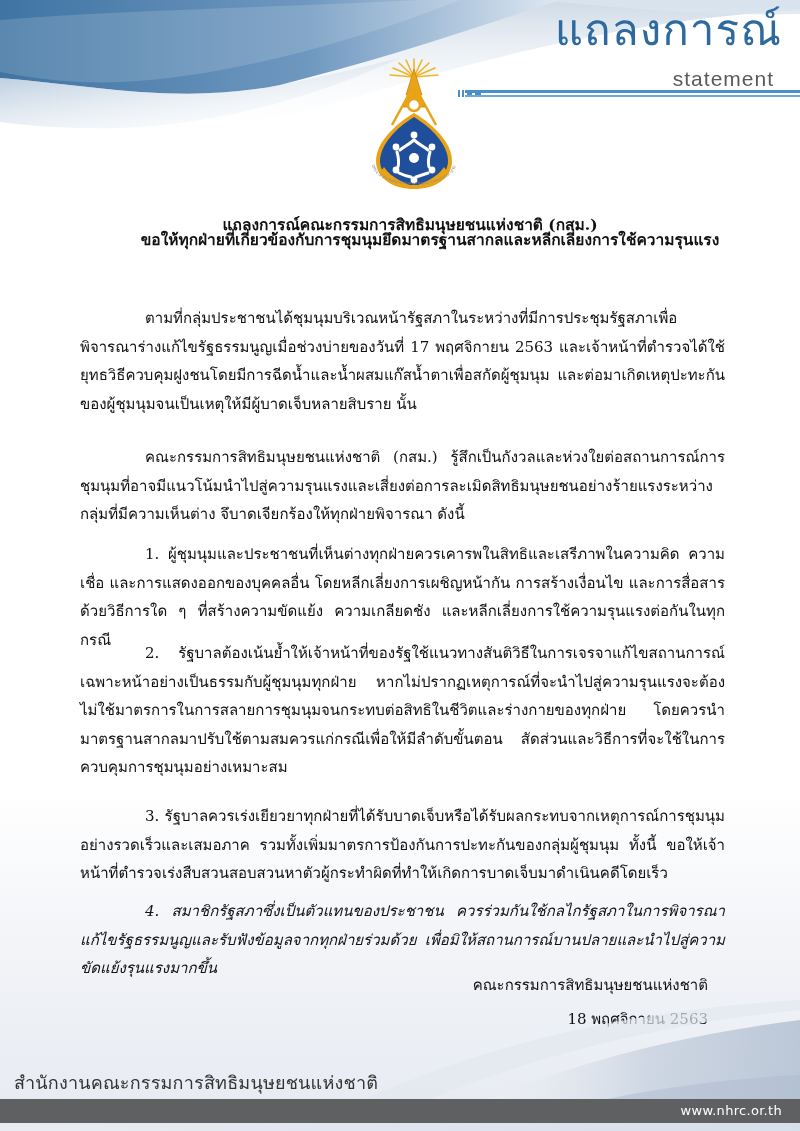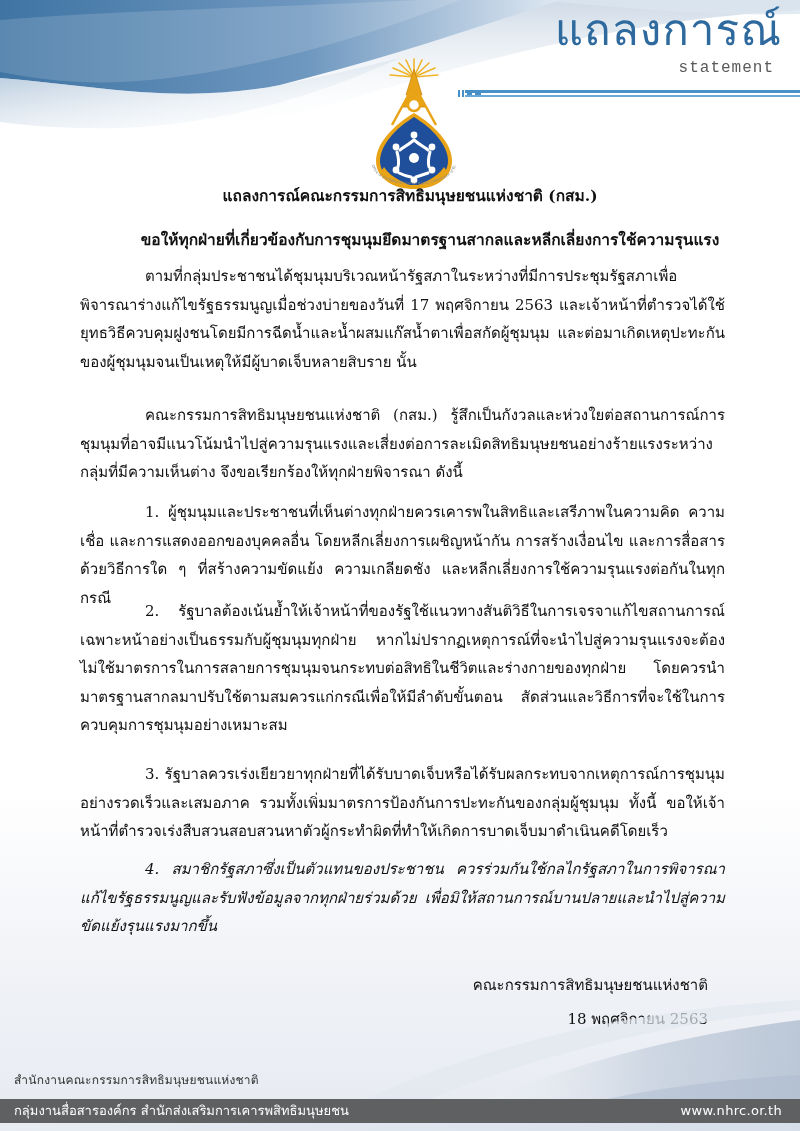--- a/index.html
+++ b/index.html
@@ -11,54 +11,54 @@
 
   
   .wave { position: absolute; left: 0; top: 0; width: 800px; height: 200px; pointer-events: none; }
 
   
   .wave-bottom { position: absolute; left: 0; top: 990px; width: 800px; height: 141px; pointer-events: none; }
 
   
   .hdr-title { position: absolute; right: 18px; top: 8px; font-family: "DejaVu Sans", sans-serif;
     font-size: 44px; font-weight: 300; color: #2e6a9e; letter-spacing: 1px; line-height: 1; }
-  .hdr-sub { position: absolute; right: 26px; top: 60px; font-family: Liberation Mono, monospace;
-    font-size: 16px; color: #5a5a5a; letter-spacing: 1px; line-height: 1; }
+  .hdr-sub { position: absolute; right: 26px; top: 68px; font-family: Liberation Sans, sans-serif;
+    font-size: 21px; color: #5a5a5a; letter-spacing: 1px; line-height: 1; }
   .hdr-rule { position: absolute; left: 465px; right: 0; top: 90px; height: 8px; }
   .hdr-rule .l1 { position: absolute; left: 0; right: 0; top: 0; height: 3px; background: #4a90c8; }
   .hdr-rule .l2 { position: absolute; left: 0; right: 0; top: 5px; height: 2px; background: #6aa8d8; }
   .hdr-dash { position: absolute; left: 458px; top: 90px; width: 30px; height: 8px; }
   .hdr-dash span { position: absolute; top: 0; height: 7px; background: #4a90c8; }
 
   
   .logo { position: absolute; left: 362px; top: 55px; width: 104px; height: 140px; }
 
   
   .doc-heading { position: absolute; left: 0; width: 800px; text-align: center; font-weight: bold;
     font-size: 15.5px; line-height: 1; }
-  .h1 { top: 188px; padding-left: 20px; }
+  .h1 { top: 217px; padding-left: 20px; }
   .h2 { top: 232px; margin-left: 30px; }
 
   
   .para { position: absolute; left: 80px; width: 645px; font-size: 15px; line-height: 28.5px;
-    text-align: justify; text-indent: 65px; }
+    text-align: justify; text-indent: 65px; margin-top: 42px; }
   .p1 { top: 262px; }
   .p2 { top: 401px; }
   .p3 { top: 498px; }
   .p4 { top: 597px; }
   .p5 { top: 760px; }
   .p6 { top: 855px; font-style: italic; }
 
   .sig { position: absolute; right: 95px; font-size: 15px; line-height: 1; text-align: left; }
   .sig1 { top: 978px; right: 92px; }
   .sig2 { top: 1012px; right: 92px; margin-left: 8px; }
 
   
   .ft-org { position: absolute; left: 14px; top: 1074px; font-family: "DejaVu Sans", sans-serif;
-    font-size: 12px; color: #333; font-weight: 300; letter-spacing: 0.2px; line-height: 1; }
+    font-size: 18px; color: #333; font-weight: 300; letter-spacing: 0.2px; line-height: 1; }
   .ft-bar { position: absolute; left: 0; top: 1099px; width: 800px; height: 24px; background: #5f6062;
     color: #ffffff; font-family: "DejaVu Sans", sans-serif; font-size: 13px; line-height: 24px; }
   .ft-bar .unit { position: absolute; left: 14px; top: 0; }
   .ft-bar .tel { position: absolute; left: 530px; top: 0; letter-spacing: 0.3px; }
   .ft-bar .web { position: absolute; right: 18px; top: 0; letter-spacing: 0.3px; margin-left: 39px; }
   .ft-strip { position: absolute; left: 0; top: 1123px; width: 800px; height: 8px;
     background: linear-gradient(90deg, #e9edf3, #d7dfea); }
 </style>
 </head>
 <body>
@@ -147,21 +147,21 @@
     <path id="capArc" d="M10,110 C14,136 90,136 94,110" fill="none"></path>
     <text font-family="DejaVu Sans, sans-serif" font-size="3.6" fill="#8a8a8a">
       <textPath href="#capArc">Office of the National Human Rights Commission of Thailand</textPath>
     </text>
   </svg>
 
   <div class="doc-heading h1">แถลงการณ์คณะกรรมการสิทธิมนุษยชนแห่งชาติ (กสม.)</div>
   <div class="doc-heading h2">ขอให้ทุกฝ่ายที่เกี่ยวข้องกับการชุมนุมยึดมาตรฐานสากลและหลีกเลี่ยงการใช้ความรุนแรง</div>
 
   <p class="para p1">ตามที่กลุ่มประชาชนได้ชุมนุมบริเวณหน้ารัฐสภาในระหว่างที่มีการประชุมรัฐสภาเพื่อพิจารณาร่างแก้ไขรัฐธรรมนูญเมื่อช่วงบ่ายของวันที่ 17 พฤศจิกายน 2563 และเจ้าหน้าที่ตำรวจได้ใช้ยุทธวิธีควบคุมฝูงชนโดยมีการฉีดน้ำและน้ำผสมแก๊สน้ำตาเพื่อสกัดผู้ชุมนุม และต่อมาเกิดเหตุปะทะกันของผู้ชุมนุมจนเป็นเหตุให้มีผู้บาดเจ็บหลายสิบราย นั้น</p>
-  <p class="para p2">คณะกรรมการสิทธิมนุษยชนแห่งชาติ (กสม.) รู้สึกเป็นกังวลและห่วงใยต่อสถานการณ์การชุมนุมที่อาจมีแนวโน้มนำไปสู่ความรุนแรงและเสี่ยงต่อการละเมิดสิทธิมนุษยชนอย่างร้ายแรงระหว่างกลุ่มที่มีความเห็นต่าง จึงขอเรียกร้องให้ทุกฝ่ายพิจารณา ดังนี้</p>
+  <p class="para p2">คณะกรรมการสิทธิมนุษยชนแห่งชาติ (กสม.) รู้สึกเป็นกังวลและห่วงใยต่อสถานการณ์การชุมนุมที่อาจมีแนวโน้มนำไปสู่ความรุนแรงและเสี่ยงต่อการละเมิดสิทธิมนุษยชนอย่างร้ายแรงระหว่างกลุ่มที่มีความเห็นต่าง จึบาดเจียกร้องให้ทุกฝ่ายพิจารณา ดังนี้</p>
   <p class="para p3">1. ผู้ชุมนุมและประชาชนที่เห็นต่างทุกฝ่ายควรเคารพในสิทธิและเสรีภาพในความคิด ความเชื่อ และการแสดงออกของบุคคลอื่น โดยหลีกเลี่ยงการเผชิญหน้ากัน การสร้างเงื่อนไข และการสื่อสารด้วยวิธีการใด ๆ ที่สร้างความขัดแย้ง ความเกลียดชัง และหลีกเลี่ยงการใช้ความรุนแรงต่อกันในทุกกรณี</p>
   <p class="para p4">2. รัฐบาลต้องเน้นย้ำให้เจ้าหน้าที่ของรัฐใช้แนวทางสันติวิธีในการเจรจาแก้ไขสถานการณ์เฉพาะหน้าอย่างเป็นธรรมกับผู้ชุมนุมทุกฝ่าย หากไม่ปรากฏเหตุการณ์ที่จะนำไปสู่ความรุนแรงจะต้องไม่ใช้มาตรการในการสลายการชุมนุมจนกระทบต่อสิทธิในชีวิตและร่างกายของทุกฝ่าย โดยควรนำมาตรฐานสากลมาปรับใช้ตามสมควรแก่กรณีเพื่อให้มีลำดับขั้นตอน สัดส่วนและวิธีการที่จะใช้ในการควบคุมการชุมนุมอย่างเหมาะสม</p>
   <p class="para p5">3. รัฐบาลควรเร่งเยียวยาทุกฝ่ายที่ได้รับบาดเจ็บหรือได้รับผลกระทบจากเหตุการณ์การชุมนุมอย่างรวดเร็วและเสมอภาค รวมทั้งเพิ่มมาตรการป้องกันการปะทะกันของกลุ่มผู้ชุมนุม ทั้งนี้ ขอให้เจ้าหน้าที่ตำรวจเร่งสืบสวนสอบสวนหาตัวผู้กระทำผิดที่ทำให้เกิดการบาดเจ็บมาดำเนินคดีโดยเร็ว</p>
   <p class="para p6">4. สมาชิกรัฐสภาซึ่งเป็นตัวแทนของประชาชน ควรร่วมกันใช้กลไกรัฐสภาในการพิจารณาแก้ไขรัฐธรรมนูญและรับฟังข้อมูลจากทุกฝ่ายร่วมด้วย เพื่อมิให้สถานการณ์บานปลายและนำไปสู่ความขัดแย้งรุนแรงมากขึ้น</p>
 
   <div class="sig sig1">คณะกรรมการสิทธิมนุษยชนแห่งชาติ</div>
   <div class="sig sig2">18 พฤศจิกายน 2563</div>
 
   <svg class="wave-bottom" viewBox="0 0 800 141" preserveAspectRatio="none">
     <defs>
@@ -171,17 +171,16 @@
         <stop offset="1" stop-color="#b3c0d2"></stop>
       </linearGradient>
     </defs>
     <path d="M420,141 C520,90 640,50 800,30 L800,141 Z" fill="url(#bg1)" opacity="0.85"></path>
     <path d="M480,141 C580,110 690,90 800,85 L800,141 Z" fill="#aebcd0" opacity="0.5"></path>
     <path d="M300,141 C450,60 620,20 800,10 L800,20 C640,35 480,80 360,141 Z" fill="#e2e8f0" opacity="0.7"></path>
   </svg>
 
   <div class="ft-org">สำนักงานคณะกรรมการสิทธิมนุษยชนแห่งชาติ</div>
   <div class="ft-bar">
-    <span class="unit">กลุ่มงานสื่อสารองค์กร สำนักส่งเสริมการเคารพสิทธิมนุษยชน</span>
     <span class="web">www.nhrc.or.th</span>
   </div>
   <div class="ft-strip"></div>
 </div>
 
 </body></html>

